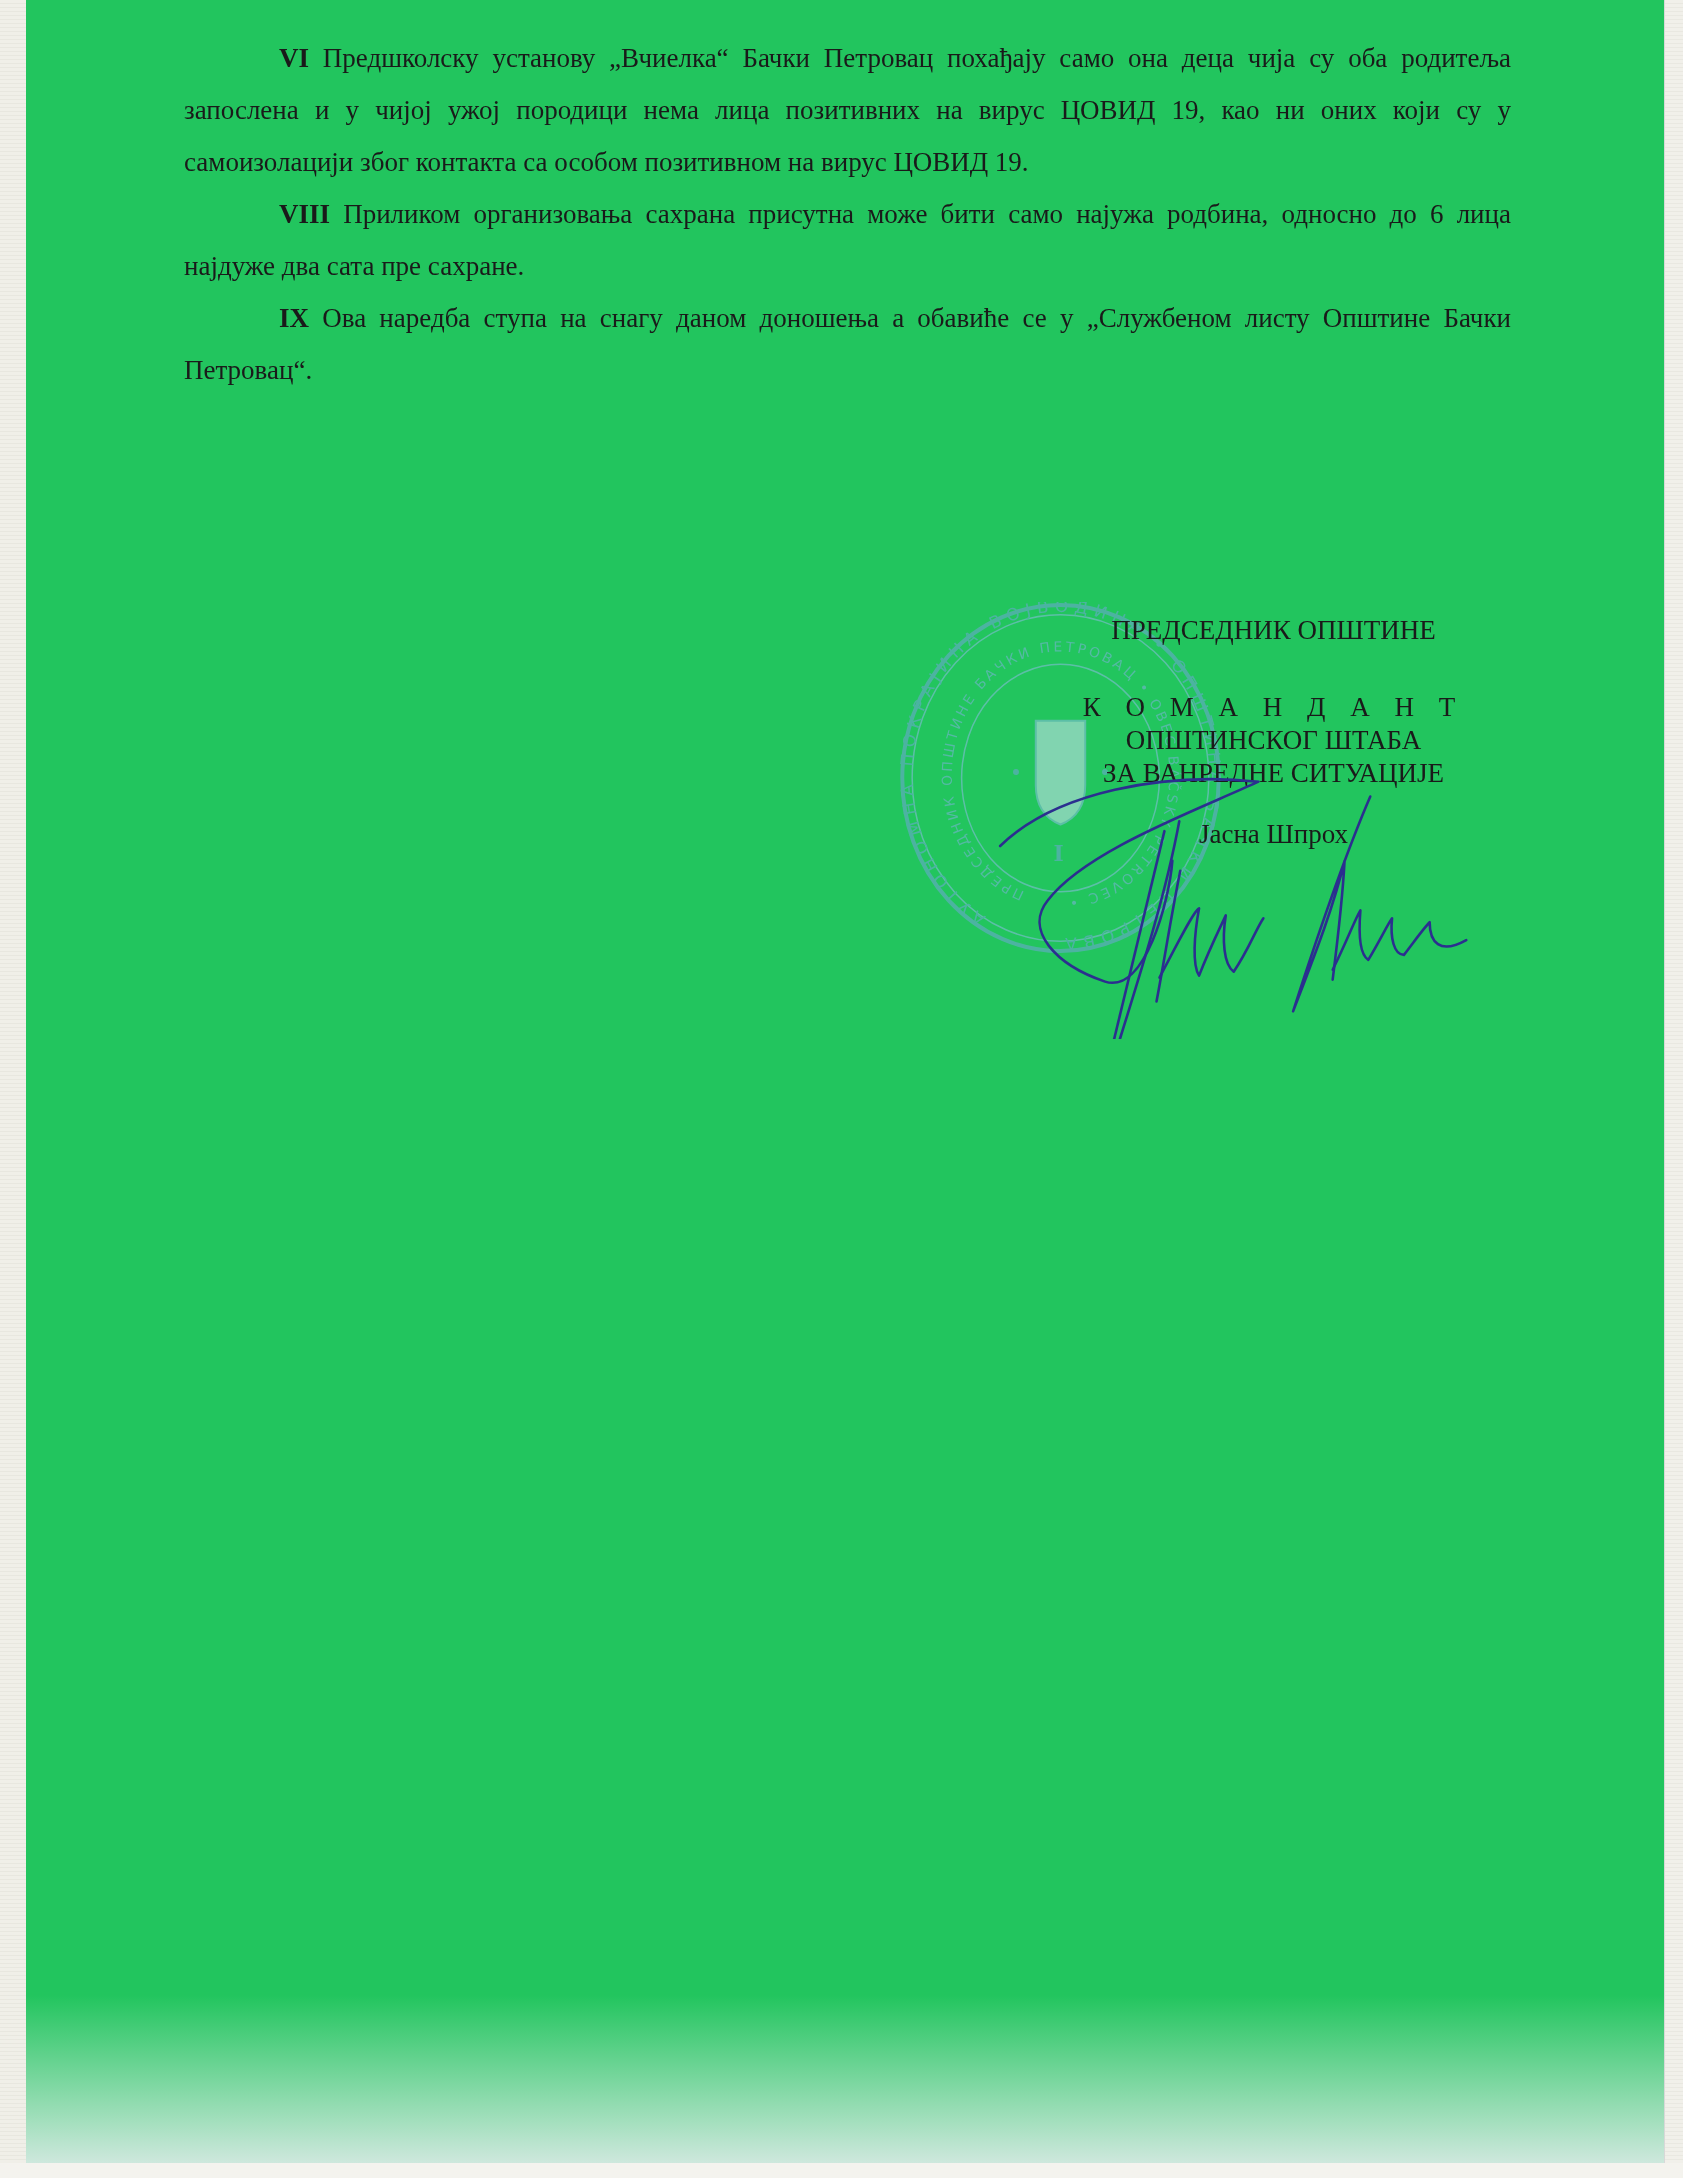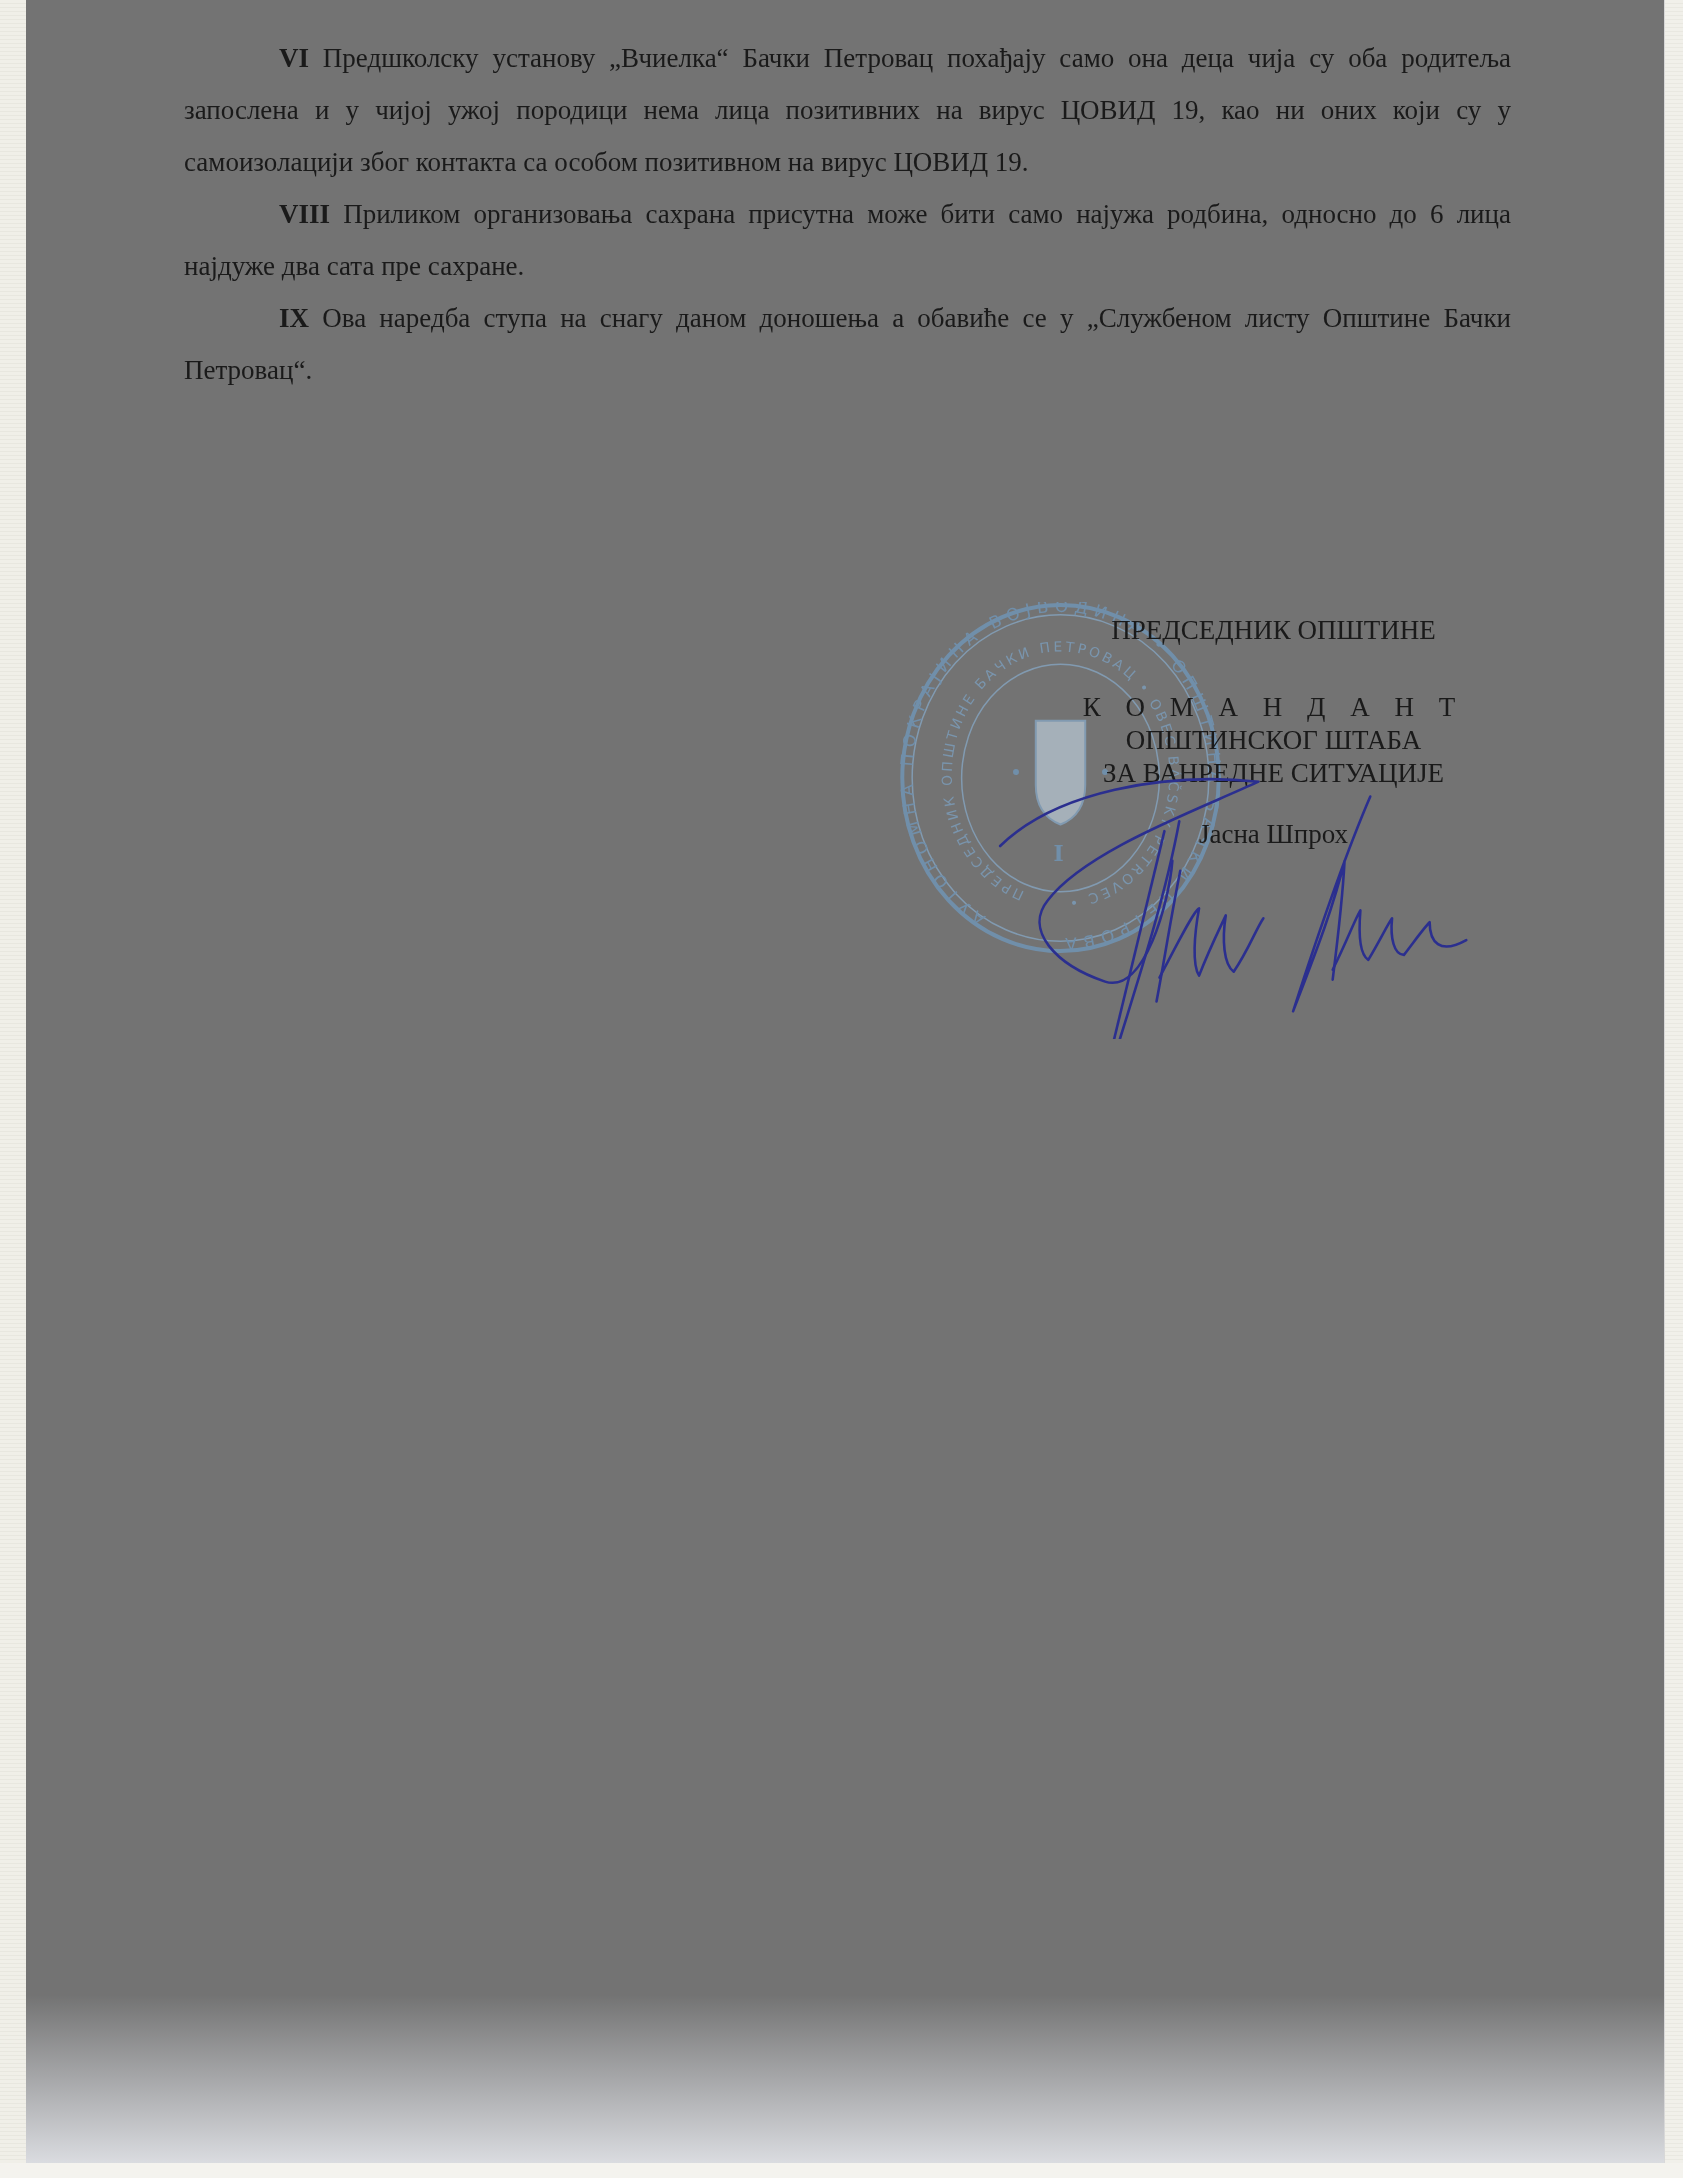--- a/index.html
+++ b/index.html
@@ -17,21 +17,21 @@
     background: repeating-linear-gradient(180deg, #f0efe8 0px, #f0efe8 3px, #e8e7df 3px, #e8e7df 4px);
   }
   .scan-right-strip {
     position: absolute; right: 0; top: 0; width: 20px; height: 2163px;
     background: repeating-linear-gradient(180deg, #f1f0ea 0px, #f1f0ea 3px, #e9e8e1 3px, #e9e8e1 4px);
   }
   .page {
     position: absolute;
     left: 26px; top: 0;
     width: 1638px; height: 2163px;
-    background: #737373;
+    background: #22c55e;
     border-right: 1px solid #d8d8d8;
   }
   .page-bottom-shade {
     position: absolute; left: 0; right: 0; bottom: 0; height: 168px;
     background: linear-gradient(180deg, rgba(240,242,246,0) 0%, rgba(236,238,243,0.85) 100%);
   }
   .body-text {
     position: absolute;
     left: 158px;
     top: 32px;

